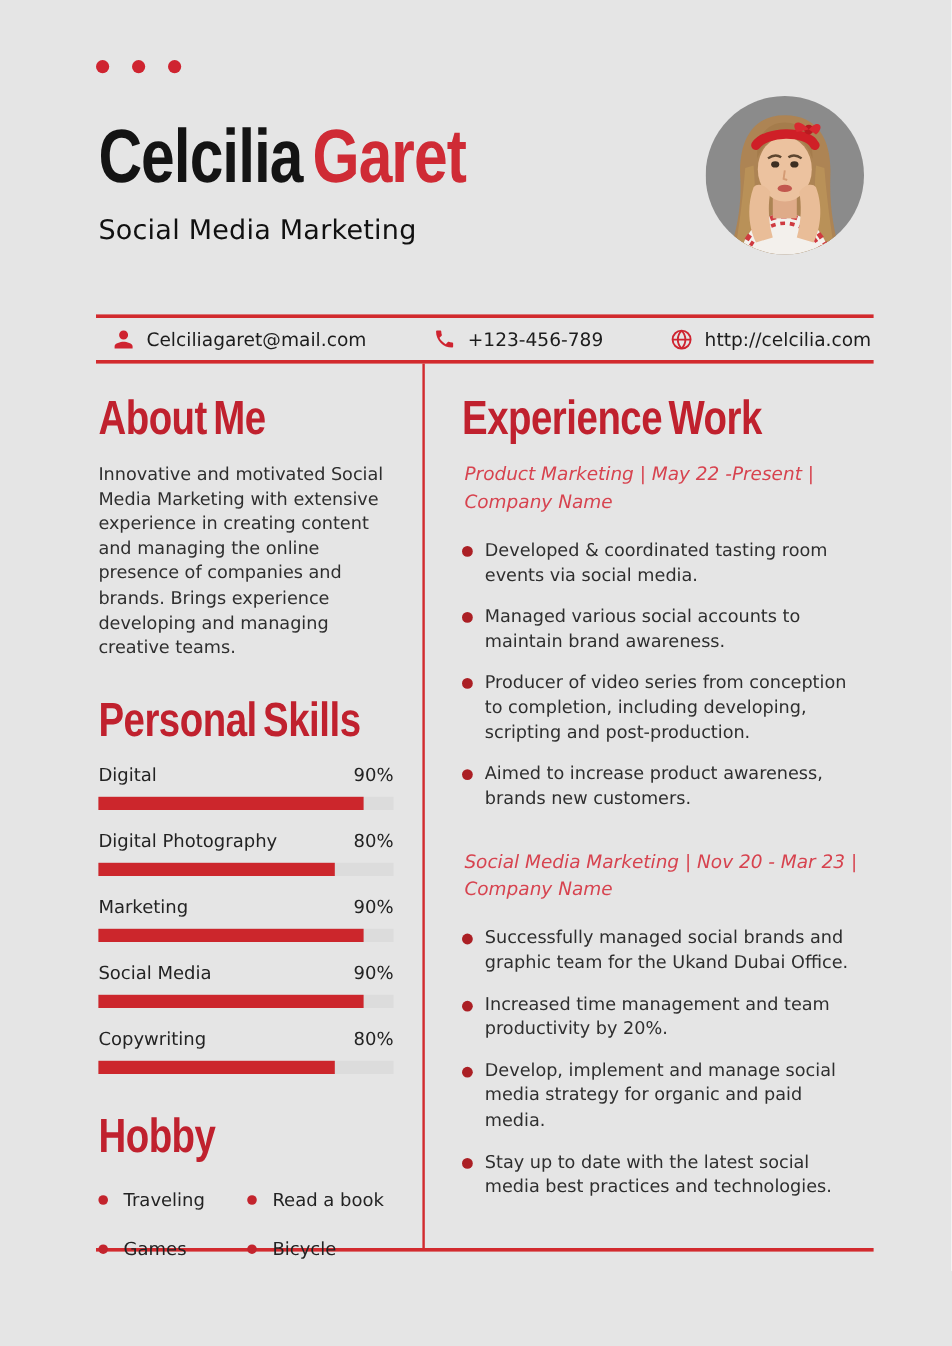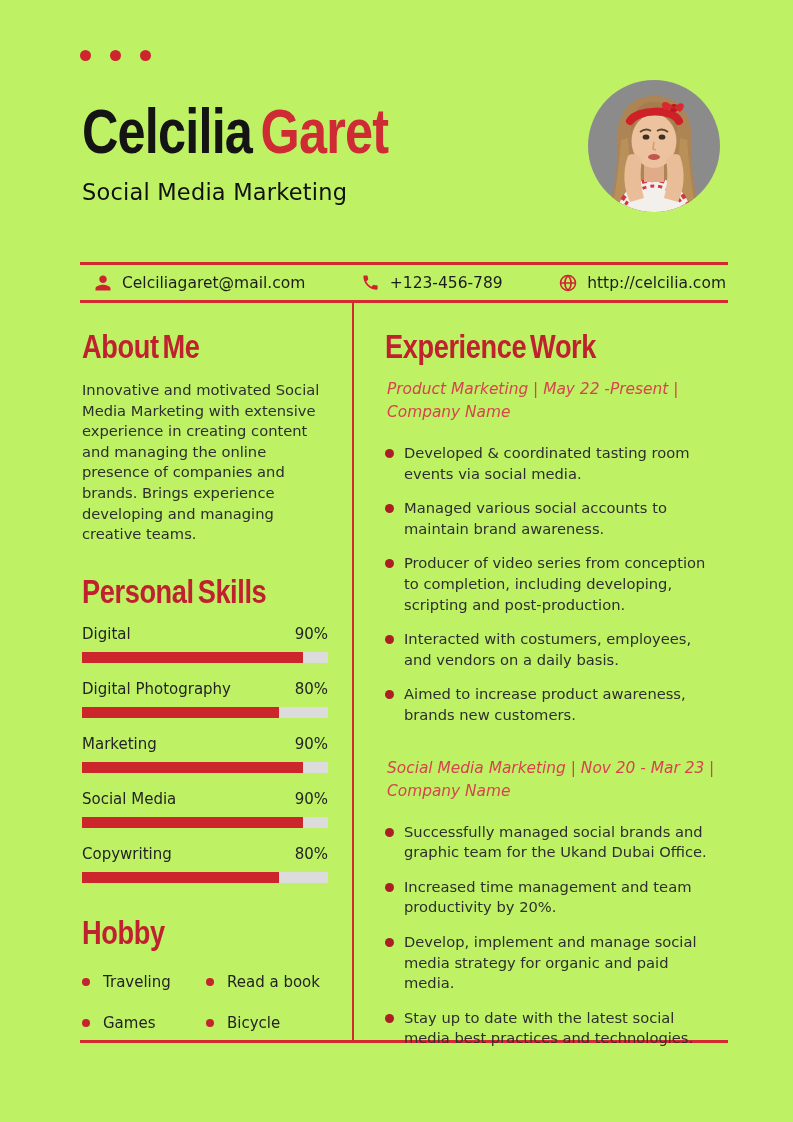--- a/index.html
+++ b/index.html
@@ -1,17 +1,17 @@
 <!DOCTYPE html>
 <html><head>
 <meta charset="utf-8">
 <style>
   html,body{margin:0;padding:0;background:#ffffff;}
   .page{
-    position:relative;width:793px;height:1122px;background:#bef264;overflow:hidden;
+    position:relative;width:793px;height:1122px;background:#e5e5e5;overflow:hidden;
     font-family:"DejaVu Sans","Liberation Sans",sans-serif;color:#2e2e2e;
   }
   
   .dots{position:absolute;top:50px;left:80px;display:flex;}
   .dot{width:11px;height:11px;border-radius:50%;background:#cf2430;margin-right:19px;}
   
   .header{position:absolute;top:100px;left:82px;}
   .name{margin:0;font-family:"Liberation Sans",sans-serif;font-weight:700;font-size:63px;line-height:1.0;letter-spacing:-1px;word-spacing:-6px;color:#141414;white-space:nowrap;}
   .cond{display:inline-block;transform:scaleX(0.8);transform-origin:left center;white-space:nowrap;}
   .name .last{color:#cf2b35;}
@@ -24,21 +24,21 @@
     display:flex;justify-content:space-between;align-items:center;
     padding:9px 2px 9px 13px;box-sizing:border-box;height:41px;
   }
   .contact-item{display:flex;align-items:center;font-size:15.5px;color:#1c1c1c;}
   .contact-item .cicon{width:20px;height:20px;margin-right:9px;flex:none;display:inline-flex;}
   
   .columns{position:absolute;top:303px;left:80px;width:648px;height:740px;box-sizing:border-box;border-bottom:3px solid #d22a2e;display:flex;}
   .vdivider{position:absolute;left:272px;top:0;bottom:0;width:2px;background:#d22a2e;}
   .col-left{width:272px;box-sizing:border-box;padding:26px 24px 0 2px;}
   .col-right{flex:1;box-sizing:border-box;padding:26px 6px 11px 33px;}
-  h2{margin:0;font-family:"Liberation Sans",sans-serif;font-weight:700;font-size:34px;line-height:1;letter-spacing:-0.5px;word-spacing:-4px;color:#c0212e;}
+  h2{margin:0;font-family:"Liberation Sans",sans-serif;font-weight:700;font-size:40px;line-height:1;letter-spacing:-0.5px;word-spacing:-4px;color:#c0212e;}
   .about-body{margin-top:17px;font-size:14.7px;line-height:20.6px;color:#2e2e2e;}
   
   .skills{margin-top:29px;}
   .skill{margin-top:17px;}
   .skill-row{display:flex;justify-content:space-between;align-items:baseline;font-size:15px;color:#232323;margin-bottom:9px;}
   .track{height:11px;background:#dcdcdc;width:100%;}
   .fill{height:100%;background:#cc262c;}
   
   .hobby{margin-top:32px;}
   .hobby-grid{margin-top:24px;display:grid;grid-template-columns:124px auto;row-gap:23px;}
@@ -233,21 +233,20 @@
     <div class="col-right">
       <section>
         <h2><span class="cond">Experience Work</span></h2>
         <div id="jobs-list">
   <div class="job">
     <div class="job-title">Product Marketing | May 22 -Present | Company Name</div>
     <ul class="bullets">
                 <li>Developed &amp; coordinated tasting room events via social media.</li>
                 <li>Managed various social accounts to maintain brand awareness.</li>
                 <li>Producer of video series from conception to completion, including developing, scripting and post-production.</li>
-                <li>Interacted with costumers, employees, and vendors on a daily basis.</li>
                 <li>Aimed to increase product awareness, brands new customers.</li>
               </ul>
   </div>
 
   <div class="job">
     <div class="job-title">Social Media Marketing | Nov 20 - Mar 23 | Company Name</div>
     <ul class="bullets">
                 <li>Successfully managed social brands and graphic team for the Ukand Dubai Office.</li>
                 <li>Increased time management and team productivity by 20%.</li>
                 <li>Develop, implement and manage social media strategy for organic and paid media.</li>

